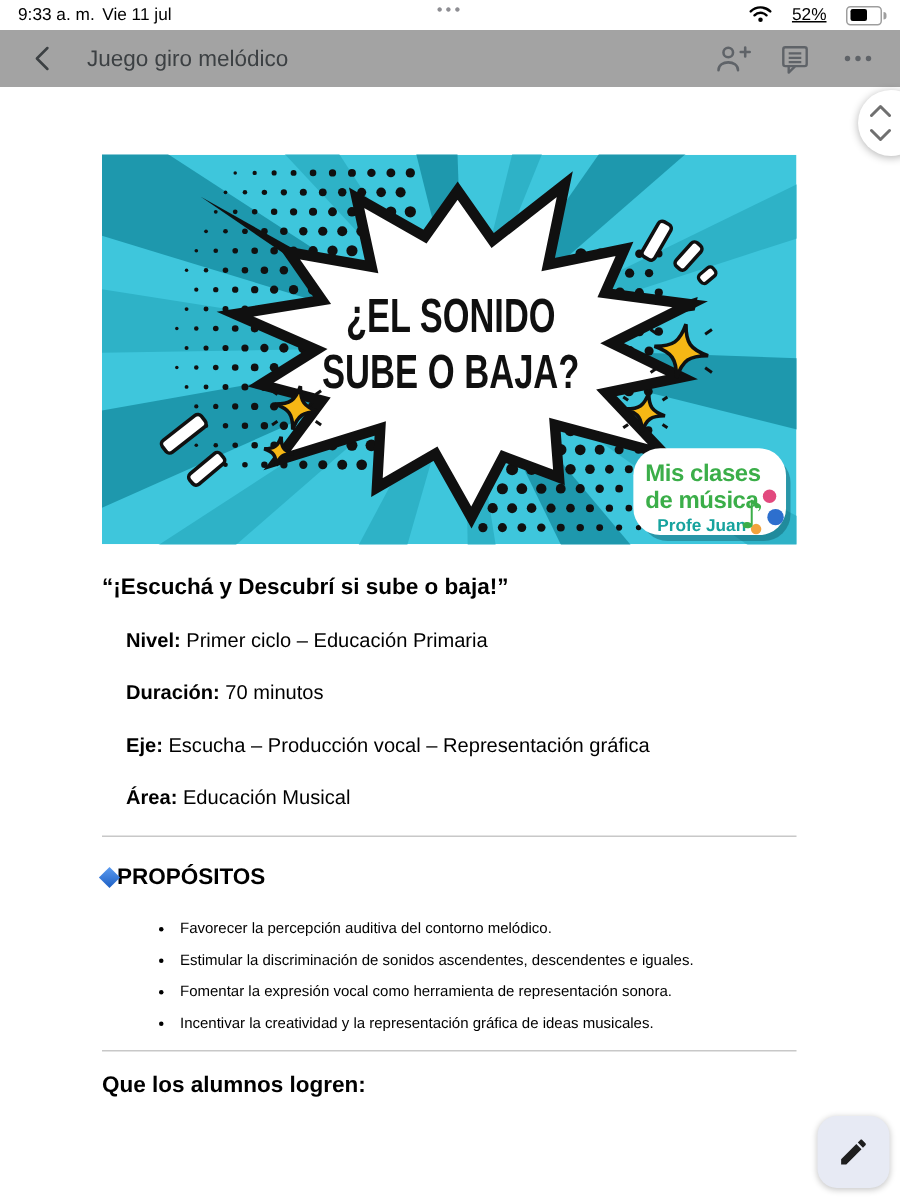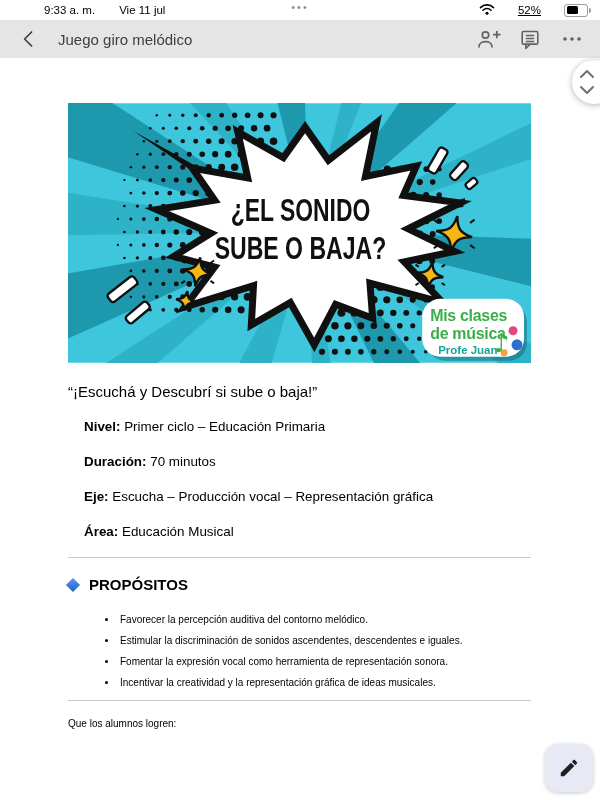--- a/index.html
+++ b/index.html
@@ -1,59 +1,59 @@
 <!DOCTYPE html>
 <html><head>
 <meta charset="utf-8">
 <style>
   html,body{margin:0;padding:0;}
   body{width:600px;height:800px;overflow:hidden;position:relative;background:#fff;
        font-family:"Liberation Sans",sans-serif;color:#000;}
   
   .statusbar{height:20px;display:flex;align-items:center;justify-content:space-between;
              padding:0 12px;font-size:11.5px;font-weight:500;color:#000;position:relative;}
-  .sb-left{display:flex;gap:24px;align-items:center;margin-left:32px;}
+  .sb-left{display:flex;gap:5px;align-items:center;}
   .sb-center{position:absolute;left:0;right:0;top:0;text-align:center;color:#8e8e93;
              font-size:11px;letter-spacing:2px;line-height:14px;}
-  .sb-right{display:flex;gap:23px;align-items:center;text-decoration:underline;}
+  .sb-right{display:flex;gap:13px;align-items:center;text-decoration:underline;}
   .battery{position:relative;width:22px;height:11px;border:1px solid rgba(0,0,0,.38);
            border-radius:3px;}
   .battery .fill{position:absolute;left:1.5px;top:1.5px;bottom:1.5px;width:52%;background:#000;border-radius:1.5px;}
   .battery .tip{position:absolute;right:-3.5px;top:3px;width:2px;height:5px;background:rgba(0,0,0,.38);
                 border-radius:0 2px 2px 0;}
   
-  .toolbar{height:38px;display:flex;align-items:center;padding:0 14px 0 16px;background:#e5e5e5;}
+  .toolbar{height:38px;display:flex;align-items:center;padding:0 14px 0 16px;background:#a3a3a3;}
   .tb-back{width:26px;height:26px;display:flex;align-items:center;justify-content:center;cursor:pointer;}
   .tb-title{font-size:15px;color:#3c4043;margin-left:16px;flex:1;white-space:nowrap;
             overflow:hidden;text-overflow:ellipsis;}
   .tb-actions{display:flex;align-items:center;gap:14px;}
   .tb-btn{width:28px;height:28px;display:flex;align-items:center;justify-content:center;cursor:pointer;}
   
   .doc{width:463px;margin:0 auto 0 68px;}
   .hero-wrap{margin-top:45px;width:463px;height:260px;cursor:pointer;}
   .hero-wrap svg{display:block;}
   .burst-t{font-family:"Liberation Sans",sans-serif;font-weight:bold;font-size:32px;
            fill:#101010;text-anchor:middle;}
   .badge-t1{font-family:"Liberation Sans",sans-serif;font-weight:bold;font-size:16px;letter-spacing:-.3px;}
   .badge-t2{font-family:"Liberation Sans",sans-serif;font-weight:bold;font-size:11.5px;}
   .badge-note{font-family:"DejaVu Sans",sans-serif;font-weight:bold;font-size:26px;}
-  .tagline{margin:20px 0 0;font-size:15px;font-weight:normal;line-height:18px;}
+  .tagline{margin:20px 0 0;font-size:15px;font-weight:bold;line-height:18px;}
   .meta{margin:16px 0 0;font-size:13.4px;line-height:19px;}
   .meta p{margin:16px;}
   hr{border:none;border-top:1px solid #c8c8c8;}
   .div-a{margin:9px 0 0;}
   .div-b{margin:7px 0 0;}
-  .section-head{margin:18px 0 0;display:flex;align-items:center;gap:11px;
+  .section-head{margin:18px 0 0;display:flex;align-items:center;
                 font-size:15px;font-weight:bold;line-height:18px;}
   .section-head.second{margin-top:16px;}
   .diamond{width:10px;height:10px;flex:0 0 auto;
            background:linear-gradient(135deg,#5b9bf0,#1d5fc4);transform:rotate(45deg);}
   ul.blist{margin:15px 0 0;padding-left:50px;font-size:10px;line-height:21px;list-style:disc;}
   ul.blist li{padding-left:2px;}
-  .intro{margin:14px 0 0;font-size:10px;line-height:17px;}
+  .intro{margin:14px 0 0;font-size:15px;line-height:17px;font-weight:bold;}
   
   .scroll-pill{position:absolute;top:60px;right:-16px;width:44px;height:44px;border-radius:50%;
                background:#fff;box-shadow:0 1px 6px rgba(0,0,0,.30);cursor:pointer;}
   .scroll-pill svg{position:absolute;left:8px;top:8px;}
   .fab{position:absolute;top:744px;right:7px;width:48px;height:48px;border-radius:13px;
        background:#e7eaf4;border:none;display:flex;align-items:center;justify-content:center;
        box-shadow:0 1px 4px rgba(0,0,0,.22);cursor:pointer;}
 </style>
 </head>
 <body>

